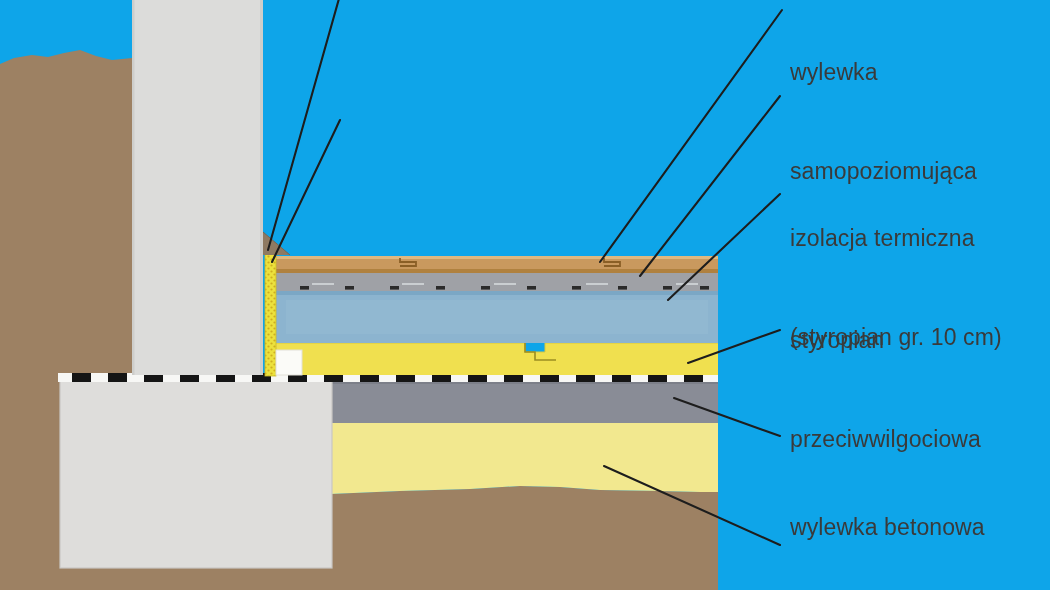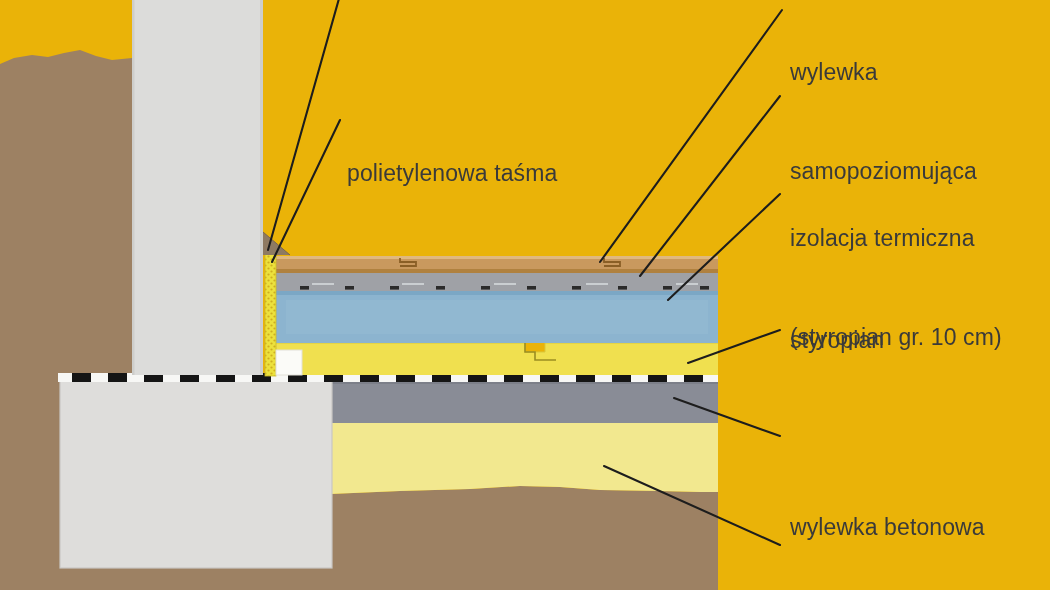--- a/index.html
+++ b/index.html
@@ -8,21 +8,21 @@
     padding: 0;
     background: #ffffff;
   }
   body {
     font-family: "Liberation Sans", sans-serif;
   }
   #stage {
     position: relative;
     width: 1050px;
     height: 590px;
-    background: #eab308;
+    background: #0ea5e9;
     overflow: hidden;
   }
   #stage svg.art {
     position: absolute;
     left: 0;
     top: 0;
     width: 1050px;
     height: 590px;
   }
   .label {
@@ -180,29 +180,29 @@
   </div>
 
 
   <div class="label" style="left:790px; top:156px; width:262px;">
     <span>izolacja termiczna</span>
     <span>(styropian gr. 10 cm)</span>
   </div>
 
   <div class="label" style="left:790px; top:258px; width:255px;">
     <span>styropian</span>
+    <span>przeciwwilgociowa</span>
     
   </div>
 
   <div class="label" style="left:790px; top:445px; width:250px;">
     <span>wylewka betonowa</span>
     
   </div>
 
   <div class="label" style="left:790px; top:551px; width:250px;">
     
   </div>
 
   <div class="label" style="left:347px; top:91px; width:300px;">
-    <span>polietylenowa taśma</span>
   </div>
 
 </div>
 
 </body></html>

